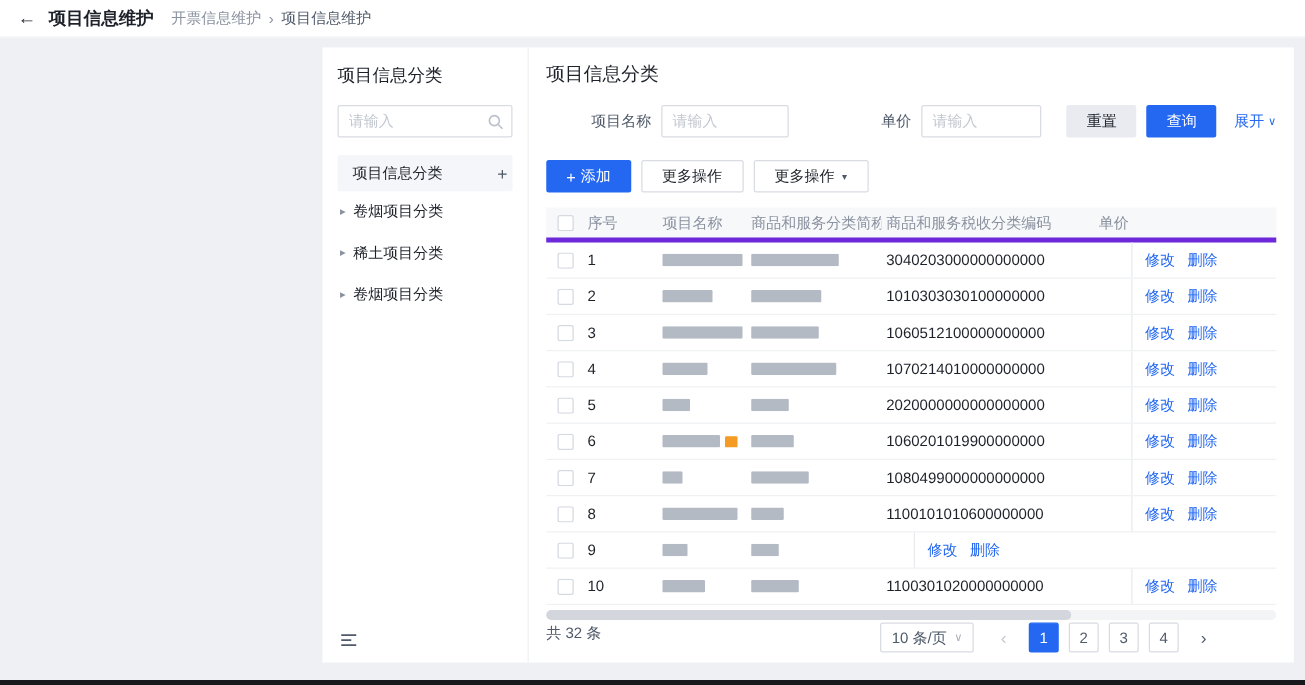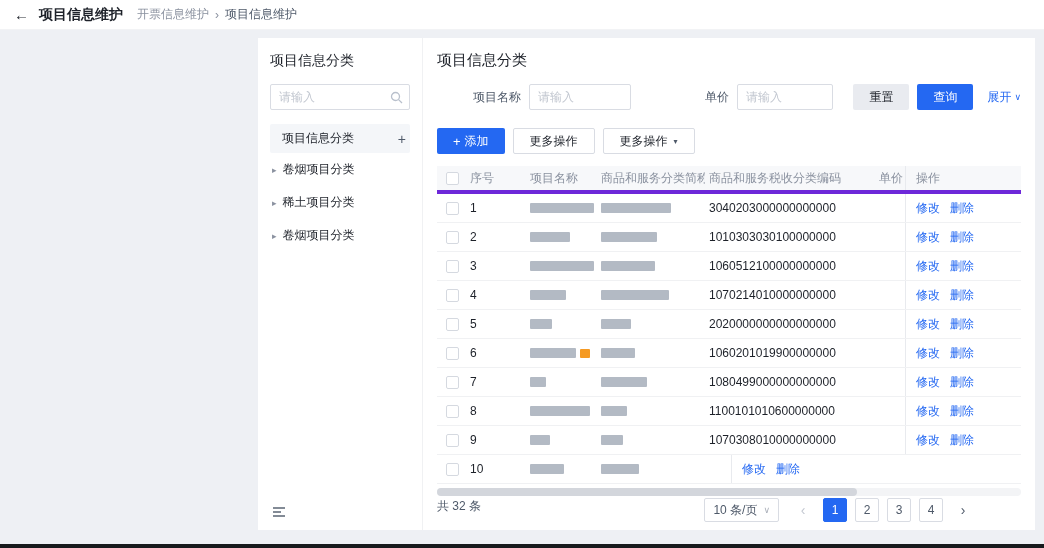--- a/index.html
+++ b/index.html
@@ -180,21 +180,20 @@
       <div class="table">
         <div class="t-head">
           <div class="col col-check">
               <span class="checkbox"></span>
             </div>
           <div class="col col-no">序号</div>
           <div class="col col-name">项目名称</div>
           <div class="col col-abbr">商品和服务分类简称</div>
           <div class="col col-code">商品和服务税收分类编码</div>
           <div class="col col-price">单价</div>
-          <div class="col col-actions">操作</div>
         </div>
         <div>
   <div class="t-row">
     <div class="col col-check">
                 <span class="checkbox"></span>
               </div>
     <div class="col col-no cell-no">1</div>
     <div class="col col-name">
       <span class="redact" style="width: 64px;"></span>
 
@@ -355,40 +354,40 @@
                 <span class="checkbox"></span>
               </div>
     <div class="col col-no cell-no">9</div>
     <div class="col col-name">
       <span class="redact" style="width: 20px;"></span>
 
     </div>
     <div class="col col-abbr">
       <span class="redact" style="width: 22px;"></span>
     </div>
-    <div class="col col-code cell-code">1070308010000000000</div>
     <div class="col col-price"></div>
     <div class="col col-actions">
       <span class="link lnk-edit">修改</span>
       <span class="link lnk-del">删除</span>
     </div>
   </div>
 
   <div class="t-row">
     <div class="col col-check">
                 <span class="checkbox"></span>
               </div>
     <div class="col col-no cell-no">10</div>
     <div class="col col-name">
       <span class="redact" style="width: 34px;"></span>
 
     </div>
     <div class="col col-abbr">
       <span class="redact" style="width: 38px;"></span>
     </div>
+    <div class="col col-code cell-code">1100301020000000000</div>
     <div class="col col-price"></div>
     <div class="col col-actions">
       <span class="link lnk-edit">修改</span>
       <span class="link lnk-del">删除</span>
     </div>
   </div>
 </div>
         <div class="hscroll">
           <div class="thumb"></div>
         </div>

